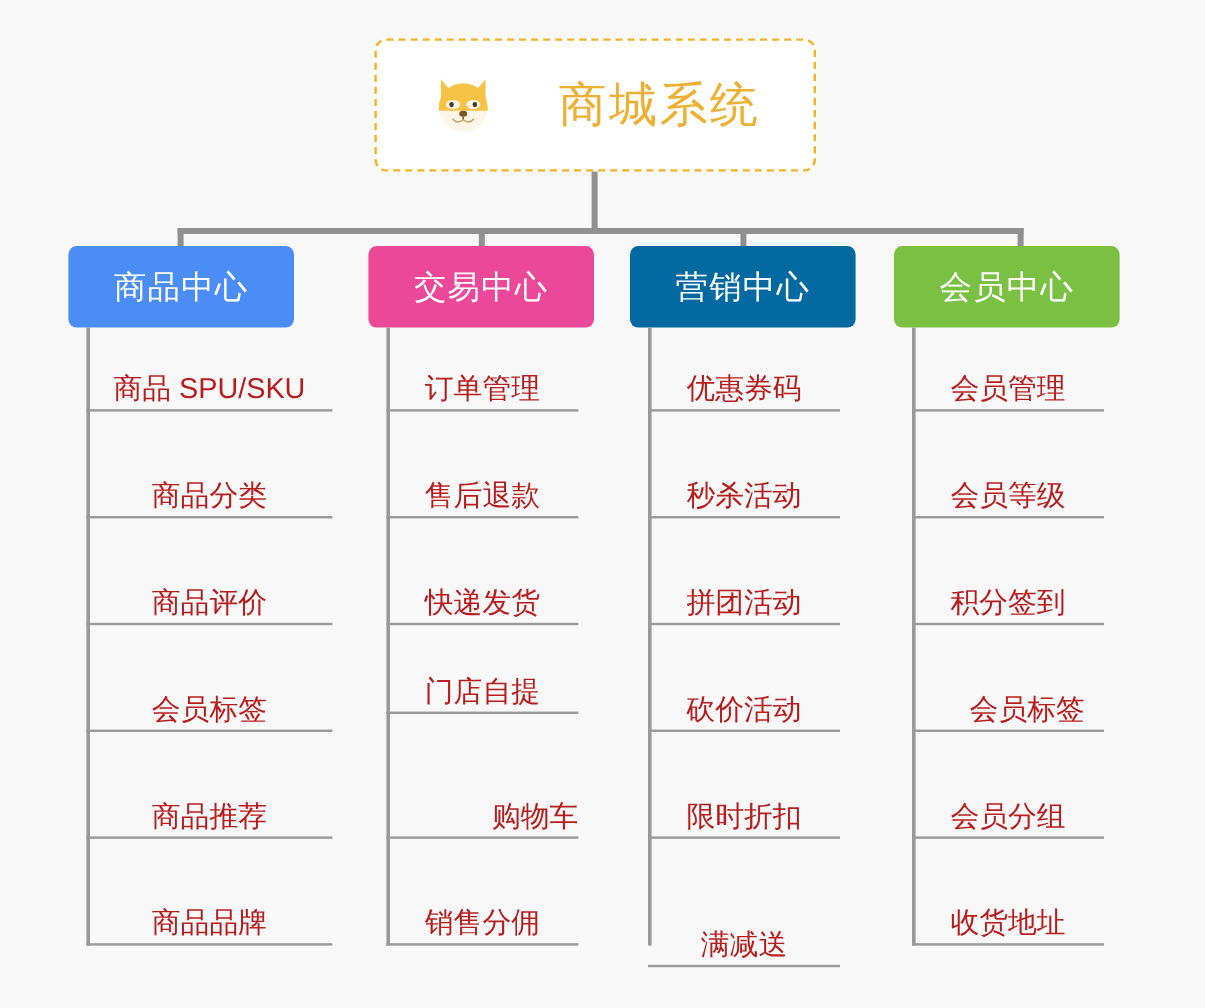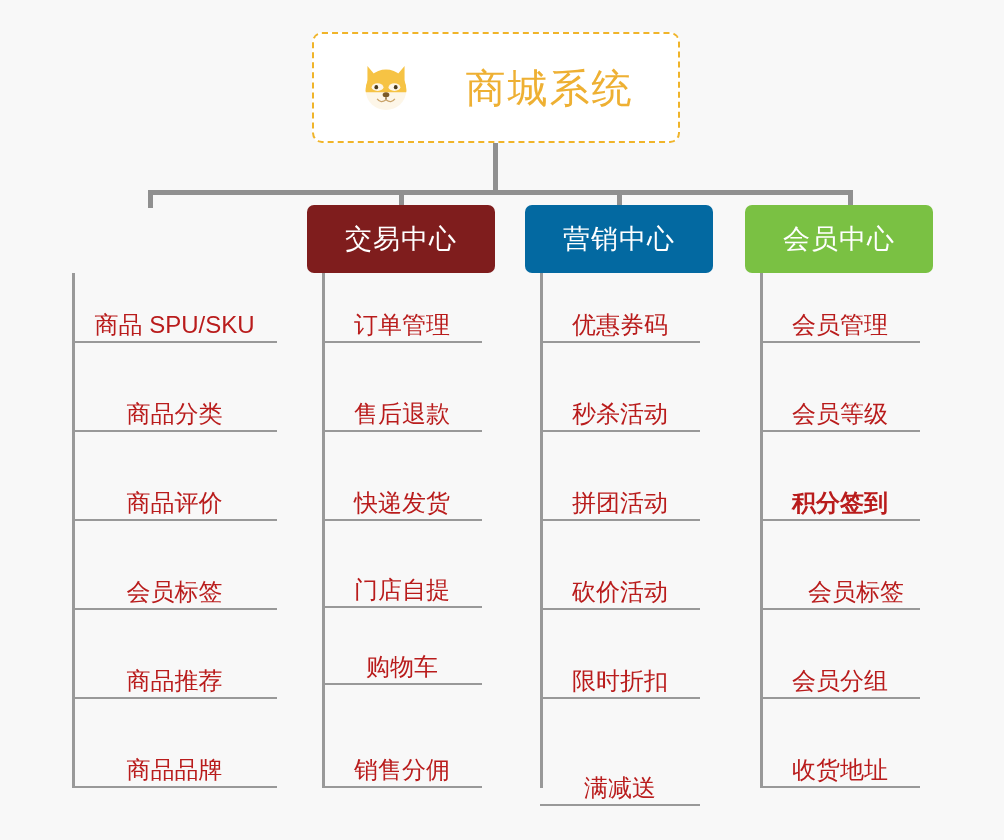--- a/index.html
+++ b/index.html
@@ -143,21 +143,24 @@
     <div class="root-title" style="color: rgb(238, 176, 51); margin-left: 39px;">商城系统</div>
   </div>
 
   <div class="conn conn-v-root" style="background: rgb(144, 144, 144);"></div>
   <div class="conn conn-h-bus" style="background: rgb(144, 144, 144);"></div>
   <div class="conn conn-v-drop" style="left: 148px; background: rgb(144, 144, 144);"></div>
   <div class="conn conn-v-drop" style="left: 399px; background: rgb(144, 144, 144);"></div>
   <div class="conn conn-v-drop" style="left: 617px; background: rgb(144, 144, 144);"></div>
   <div class="conn conn-v-drop" style="left: 848px; background: rgb(144, 144, 144);"></div>
 
-  <div class="cat-box" id="cat-1" style="left: 307px; width: 188px; background: #7f1d1d;">
+  <div class="cat-box" id="cat-0" style="left: 57px; width: 188px; background: rgb(74, 141, 246);">
+    <span class="cat-label">商品中心</span>
+  </div>
+  <div class="cat-box" id="cat-1" style="left: 307px; width: 188px; background: #ec4899;">
     <span class="cat-label">交易中心</span>
   </div>
   <div class="cat-box" id="cat-2" style="left: 525px; width: 188px; background: #0369a1;">
     <span class="cat-label">营销中心</span>
   </div>
   <div class="cat-box" id="cat-3" style="left: 745px; width: 188px; background: rgb(122, 193, 67);">
     <span class="cat-label">会员中心</span>
   </div>
 
   <div class="col" id="col-0" style="left:72px;">
@@ -185,24 +188,24 @@
     <div class="col-rail" style="height: 515px; background: rgb(153, 153, 153);"></div>
   <div class="sub-item" style="top: 12px; width: 160px; height: 58px; border-bottom-color: rgb(153, 153, 153);">
         <span class="sub-label">订单管理</span>
       </div>
       <div class="sub-item" style="top: 101px; width: 160px; height: 58px; border-bottom-color: rgb(153, 153, 153);">
         <span class="sub-label">售后退款</span>
       </div>
       <div class="sub-item" style="top: 190px; width: 160px; height: 58px; border-bottom-color: rgb(153, 153, 153);">
         <span class="sub-label">快递发货</span>
       </div>
-      <div class="sub-item" style="top: 277px; width: 160px; height: 58px; border-bottom-color: rgb(153, 153, 153);">
+      <div class="sub-item" style="top: 264px; width: 160px; height: 58px; border-bottom-color: rgb(153, 153, 153);">
         <span class="sub-label">门店自提</span>
       </div>
-      <div class="sub-item" style="top: 354px; width: 160px; height: 58px; border-bottom-color: rgb(153, 153, 153);">
+      <div class="sub-item" style="top: 368px; width: 160px; height: 58px; border-bottom-color: rgb(153, 153, 153); justify-content: flex-end;">
         <span class="sub-label">购物车</span>
       </div>
       <div class="sub-item" style="top: 457px; width: 160px; height: 58px; border-bottom-color: rgb(153, 153, 153);">
         <span class="sub-label">销售分佣</span>
       </div>
     </div>
   <div class="col" id="col-2" style="left:540px;">
     <div class="col-rail" style="height: 515px; background: rgb(153, 153, 153);"></div>
   <div class="sub-item" style="top: 12px; width: 160px; height: 58px; border-bottom-color: rgb(153, 153, 153);">
         <span class="sub-label">优惠券码</span>
@@ -224,21 +227,21 @@
       </div>
     </div>
   <div class="col" id="col-3" style="left:760px;">
     <div class="col-rail" style="height: 515px; background: rgb(153, 153, 153);"></div>
   <div class="sub-item" style="top: 12px; width: 160px; height: 58px; border-bottom-color: rgb(153, 153, 153);">
         <span class="sub-label">会员管理</span>
       </div>
       <div class="sub-item" style="top: 101px; width: 160px; height: 58px; border-bottom-color: rgb(153, 153, 153);">
         <span class="sub-label">会员等级</span>
       </div>
-      <div class="sub-item" style="top: 190px; width: 160px; height: 58px; border-bottom-color: rgb(153, 153, 153); font-weight: bold;">
+      <div class="sub-item" style="top: 190px; width: 160px; height: 58px; border-bottom-color: rgb(153, 153, 153);">
         <span class="sub-label">积分签到</span>
       </div>
       <div class="sub-item" style="top: 279px; width: 160px; height: 58px; border-bottom-color: rgb(153, 153, 153); padding-left: 32px;">
         <span class="sub-label">会员标签</span>
       </div>
       <div class="sub-item" style="top: 368px; width: 160px; height: 58px; border-bottom-color: rgb(153, 153, 153);">
         <span class="sub-label">会员分组</span>
       </div>
       <div class="sub-item" style="top: 457px; width: 160px; height: 58px; border-bottom-color: rgb(153, 153, 153);">
         <span class="sub-label">收货地址</span>

